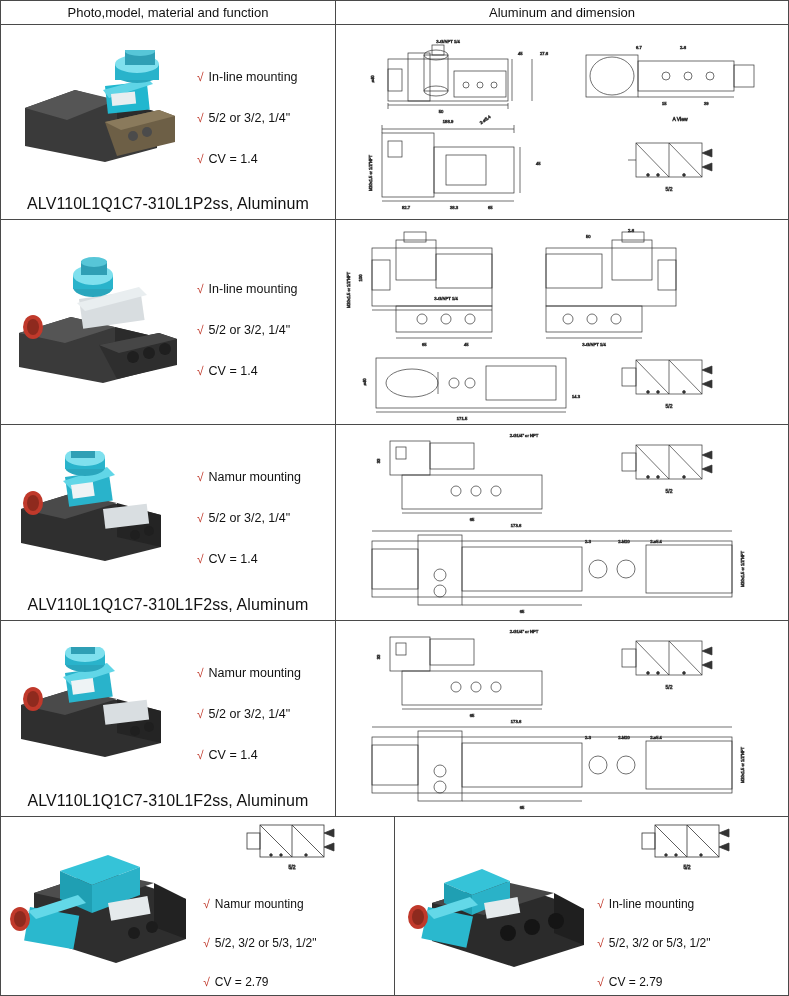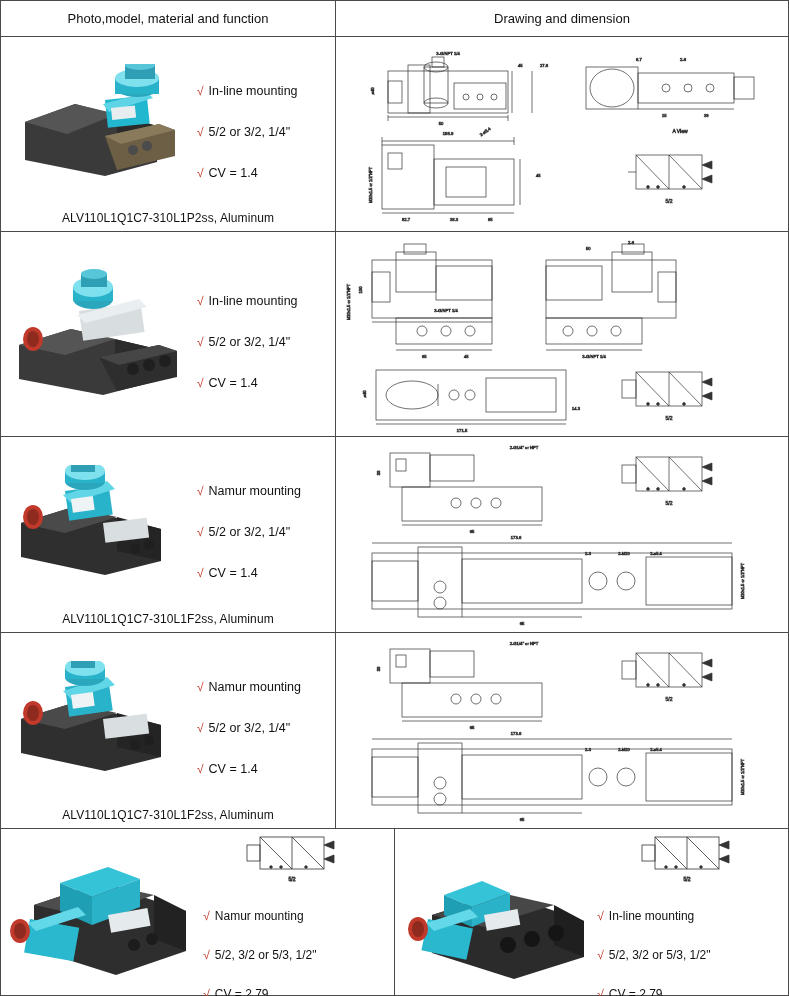--- a/index.html
+++ b/index.html
@@ -14,21 +14,21 @@
     overflow: hidden;
   }
   .sheet {
     width: 789px; height: 996px;
     position: relative;
     border: 1px solid #4a4a4a;
   }
   
   .hdr {
     display: flex;
-    height: 36px;
+    height: 24px;
     border-bottom: 1px solid #4a4a4a;
   }
   .hdr-cell {
     display: flex; align-items: center; justify-content: center;
     font-size: 13px;
     color: #111;
   }
   .hdr-left { width: 335px; border-right: 1px solid #4a4a4a; }
   .hdr-right { flex: 1; }
 
@@ -75,21 +75,21 @@
     white-space: nowrap;
     margin-top: 15px;
   }
   .tick {
     color: #c0392b;
     font-size: 12px;
     margin-right: 5px;
   }
   .model {
     text-align: center;
-    font-size: 12px;
+    font-size: 16px;
     padding-bottom: 6px;
     letter-spacing: 0.1px;
   }
 
   
   .draw-svg { display: block; }
 
   
   .row-bottom {
     display: flex;
@@ -129,21 +129,21 @@
     padding-left: 6px;
   }
 </style>
 </head>
 <body>
 
 <div class="sheet">
 
   <div class="hdr">
     <div class="hdr-cell hdr-left">Photo,model, material and function</div>
-    <div class="hdr-cell hdr-right">Drawing and dimension</div>
+    <div class="hdr-cell hdr-right">Aluminum and dimension</div>
   </div>
 
   <div class="row" style="height:195px;">
     <div class="col-left">
       <div class="left-top">
         <div class="photo-box">
           <svg width="180" height="120" viewBox="0 0 180 120">
 
             <polygon points="18,58 68,40 150,62 150,98 98,112 18,96" fill="#3a3a3a"></polygon>
             <polygon points="18,58 68,40 110,50 60,70" fill="#555"></polygon>

